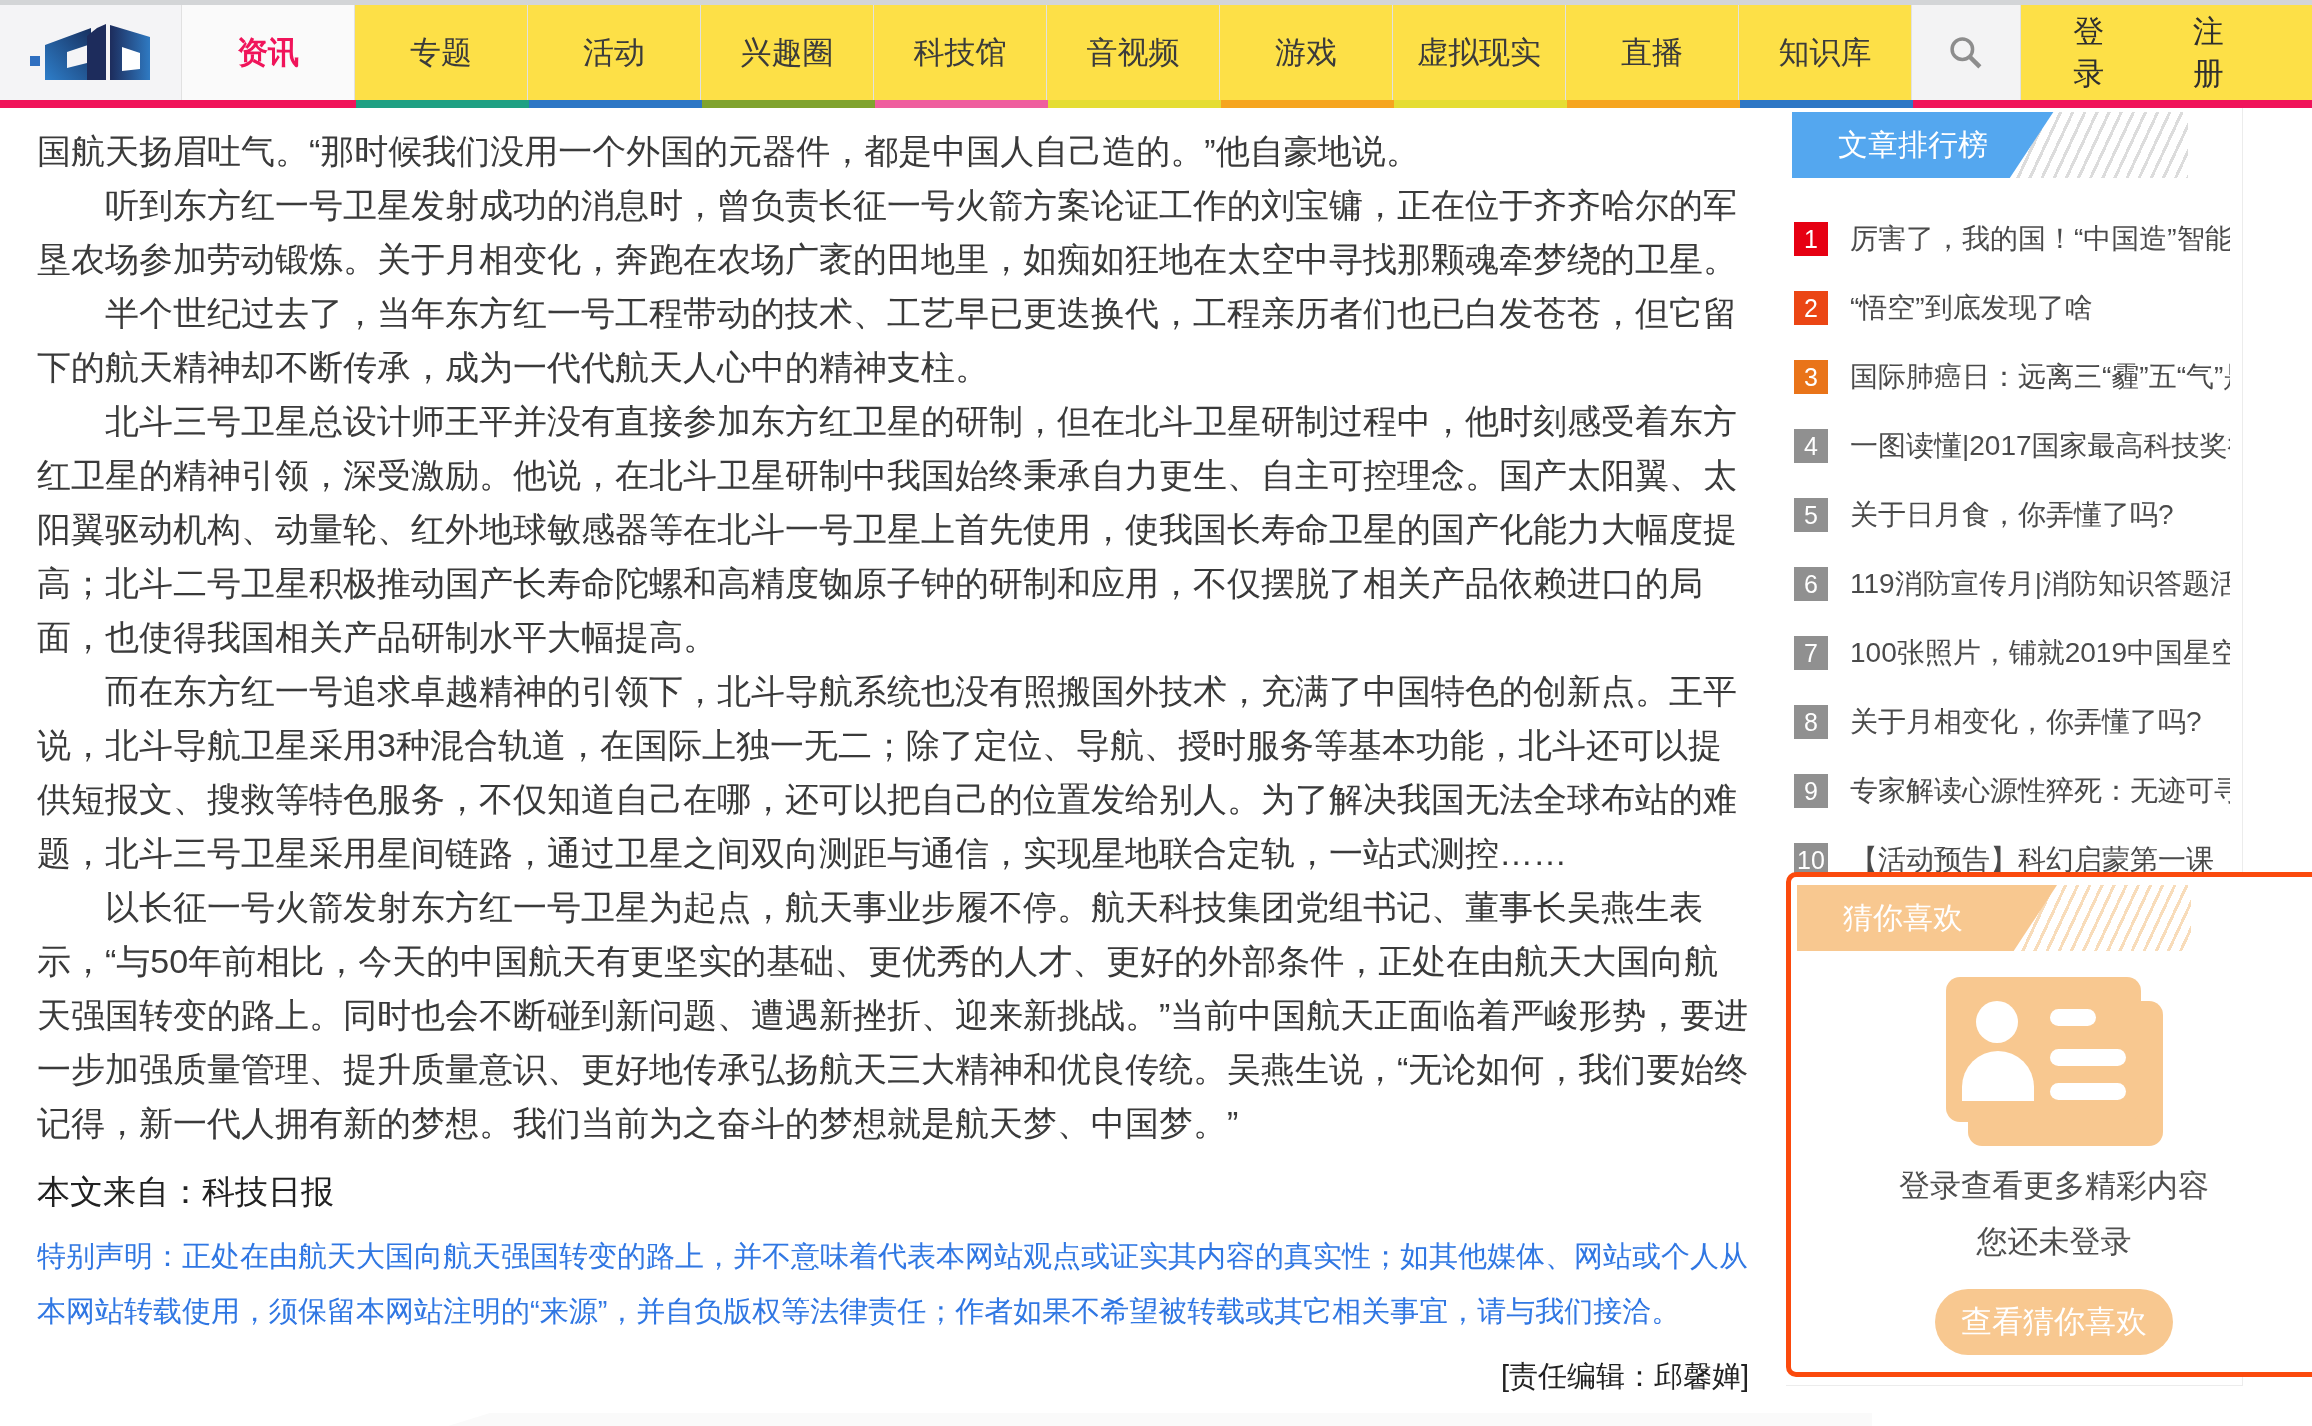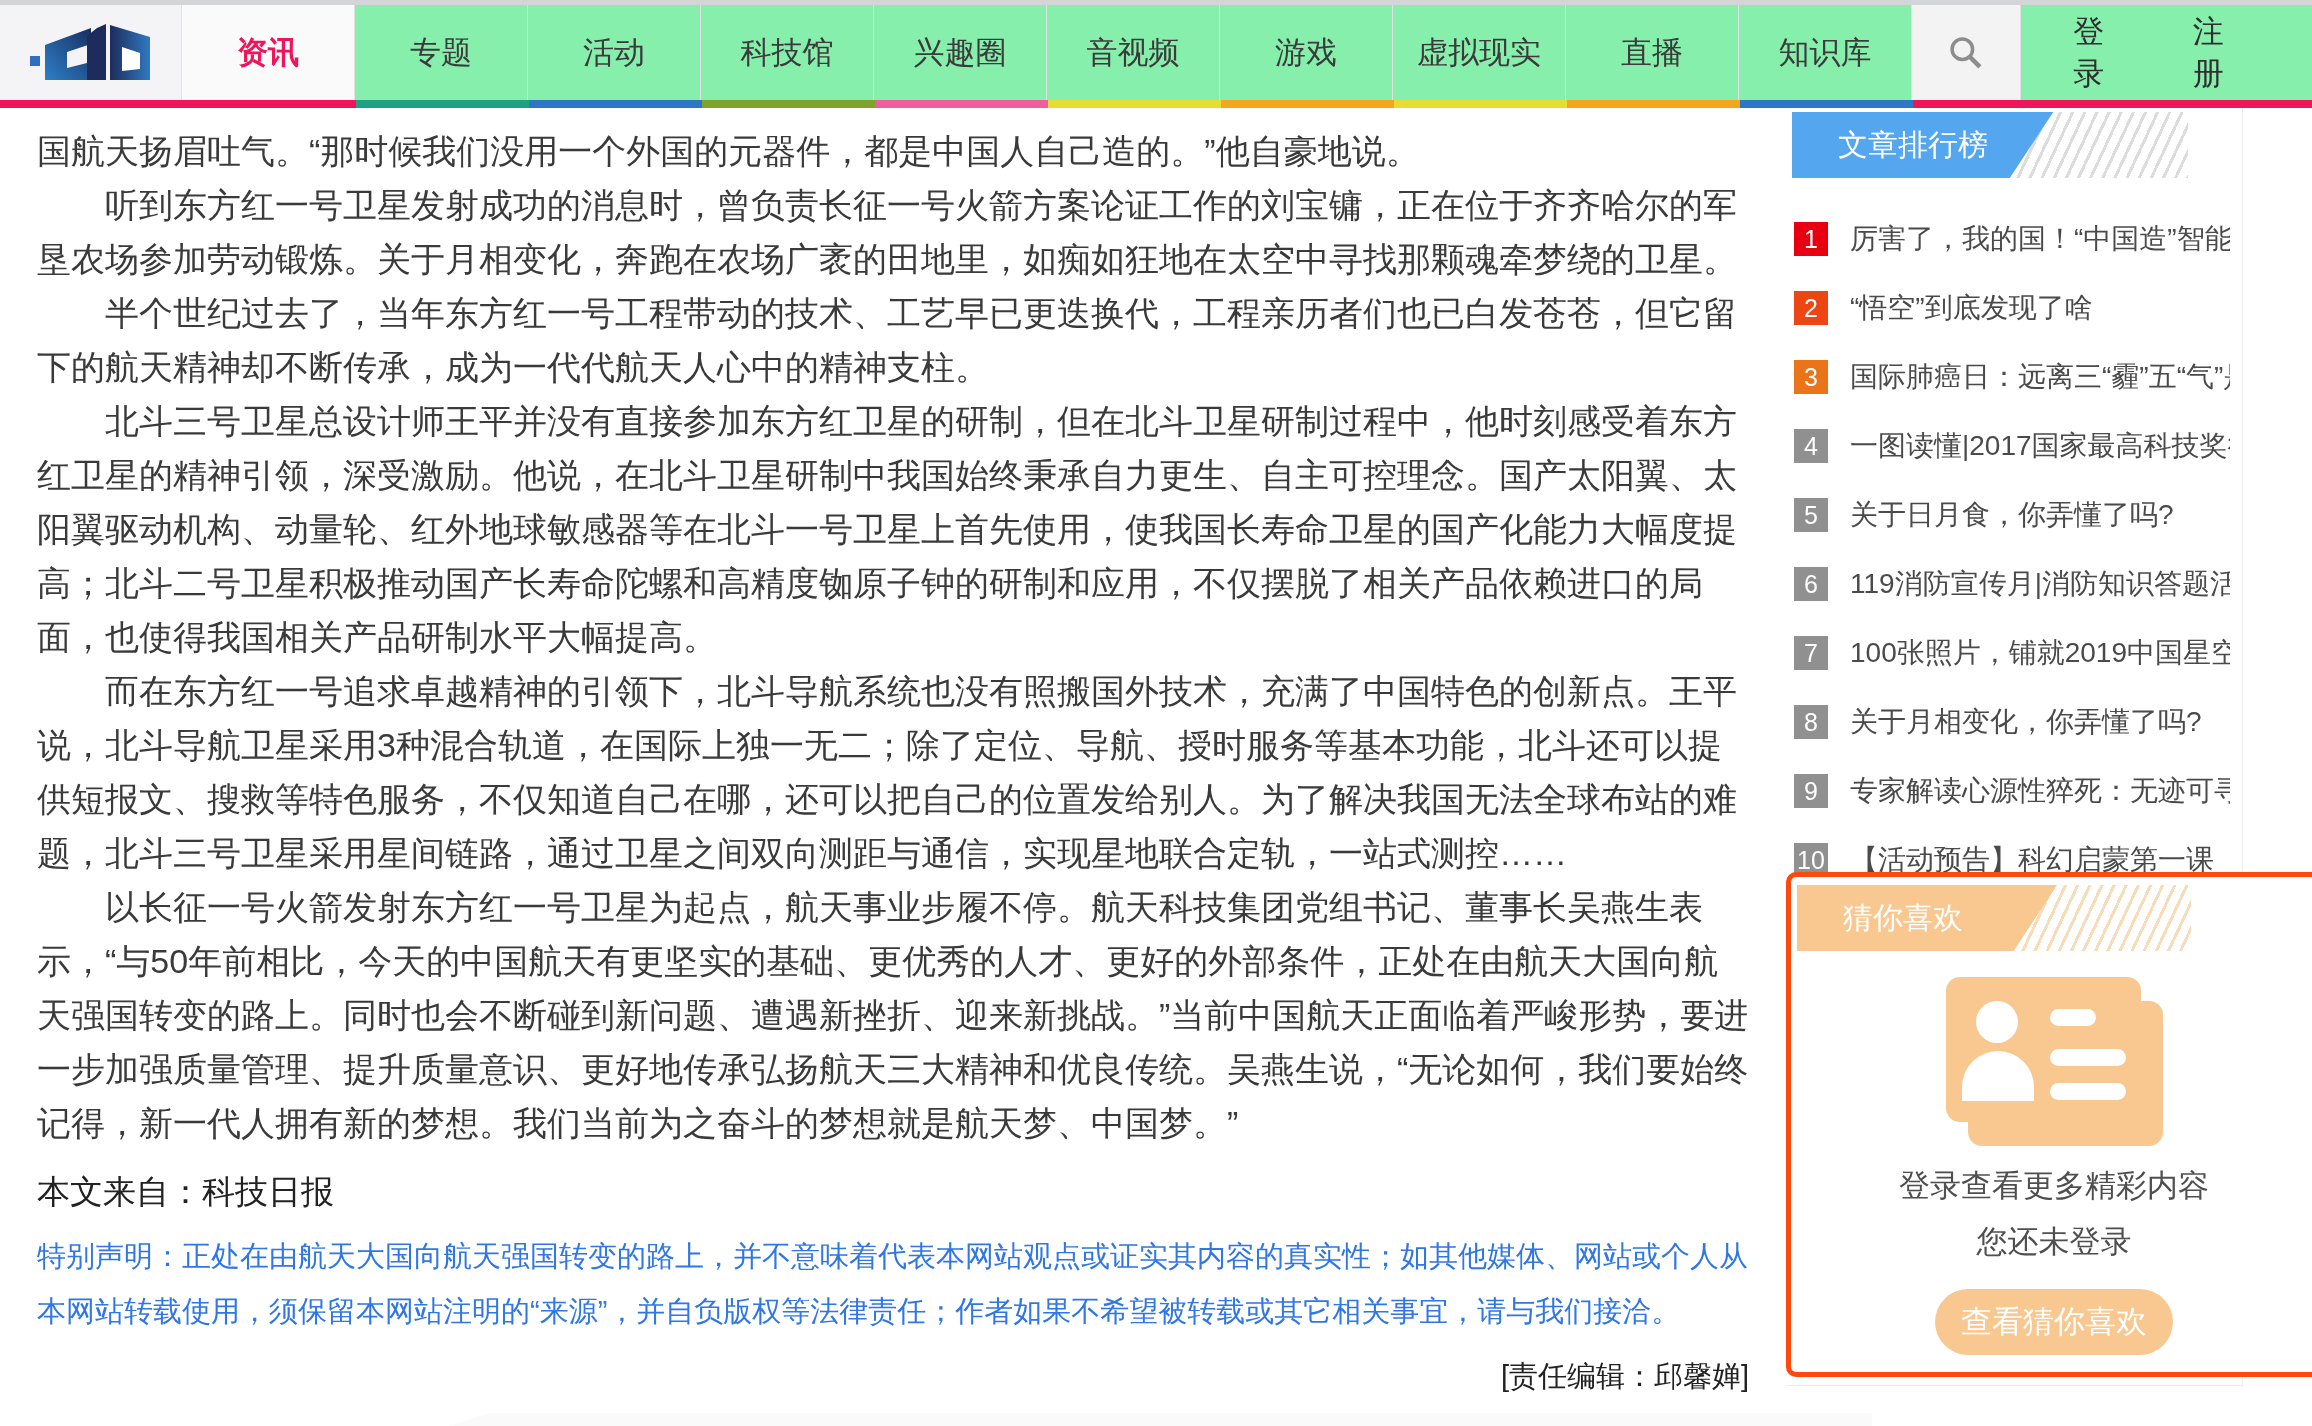--- a/index.html
+++ b/index.html
@@ -6,21 +6,21 @@
   * { box-sizing: border-box; }
   html,body { margin:0; padding:0; }
   body {
     width:2312px; height:1426px; position:relative; overflow:hidden;
     background:#ffffff;
     font-family:"Liberation Sans","DejaVu Sans",sans-serif;
     -webkit-font-smoothing:antialiased;
   }
   
   .top-hairline { position:absolute; top:0; left:0; right:0; height:5px; background:#d3d5d7; }
-  .topnav { position:absolute; top:5px; left:0; right:0; height:95px; background:#86efac; display:flex; align-items:stretch; }
+  .topnav { position:absolute; top:5px; left:0; right:0; height:95px; background:#fde047; display:flex; align-items:stretch; }
   .logo-cell { width:183px; background:#f4f4f6; display:flex; align-items:center; justify-content:center; border-right:1px solid #e1e1e1; }
   .nav-tab { width:173px; display:flex; align-items:center; justify-content:center; font-size:31px; color:#3b3b3b; border-right:1px solid #e1e1e1; cursor:pointer; }
   .nav-tab.active { background:#fafafa; color:#f0145a; font-weight:bold; }
   .search-cell { width:110px; background:#f3f3f4; display:flex; align-items:center; justify-content:center; border-right:1px solid #e1e1e1; cursor:pointer; }
   .auth { display:flex; align-items:center; padding-left:52px; }
   .auth a { font-size:31px; color:#2f2f2f; text-decoration:none; margin-right:58px; cursor:pointer; }
   
   .rainbow { position:absolute; top:100px; left:0; right:0; height:8px; display:flex; }
   .rainbow .seg { height:8px; }
   
@@ -84,22 +84,22 @@
       <path d="M15 25 L61 8 L61 24 L37 32 L37 48 L61 42 L61 60 L15 60 Z" fill="url(#lg1)"></path>
       <path d="M57 16 L67 8 L67 60 L57 60 Z M67 8 L76 4 L76 60 L67 60 Z" fill="#1d2c5c"></path>
       <path d="M80 5 L120 17 L120 60 L80 60 Z" fill="url(#lg2)"></path>
       <path d="M92 27 L110 33 L110 49 L92 51 Z" fill="#ffffff"></path>
     </svg>
   </div>
   <nav style="display:flex">
       <div class="nav-tab active">资讯</div>
       <div class="nav-tab">专题</div>
       <div class="nav-tab">活动</div>
+      <div class="nav-tab">兴趣圈</div>
       <div class="nav-tab">科技馆</div>
-      <div class="nav-tab">兴趣圈</div>
       <div class="nav-tab">音视频</div>
       <div class="nav-tab">游戏</div>
       <div class="nav-tab">虚拟现实</div>
       <div class="nav-tab">直播</div>
       <div class="nav-tab">知识库</div>
     </nav>
   <div class="search-cell">
     <svg width="38" height="38" viewBox="0 0 26 26">
       <circle cx="10.5" cy="10.5" r="7" fill="none" stroke="#8d8d8d" stroke-width="2.4"></circle>
       <line x1="15.8" y1="15.8" x2="22.5" y2="22.5" stroke="#8d8d8d" stroke-width="3"></line>

